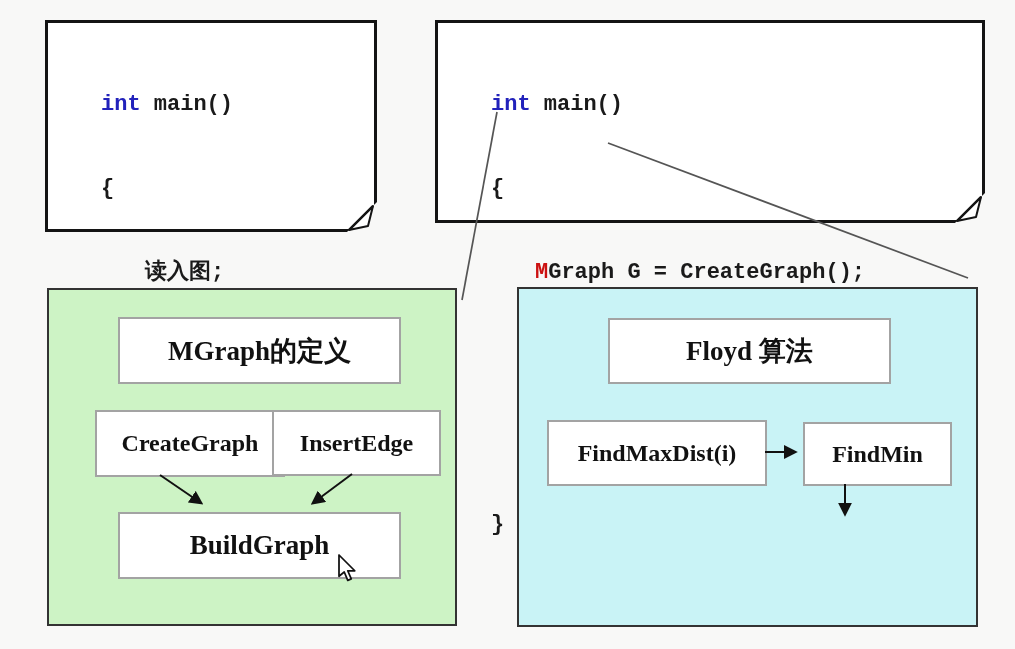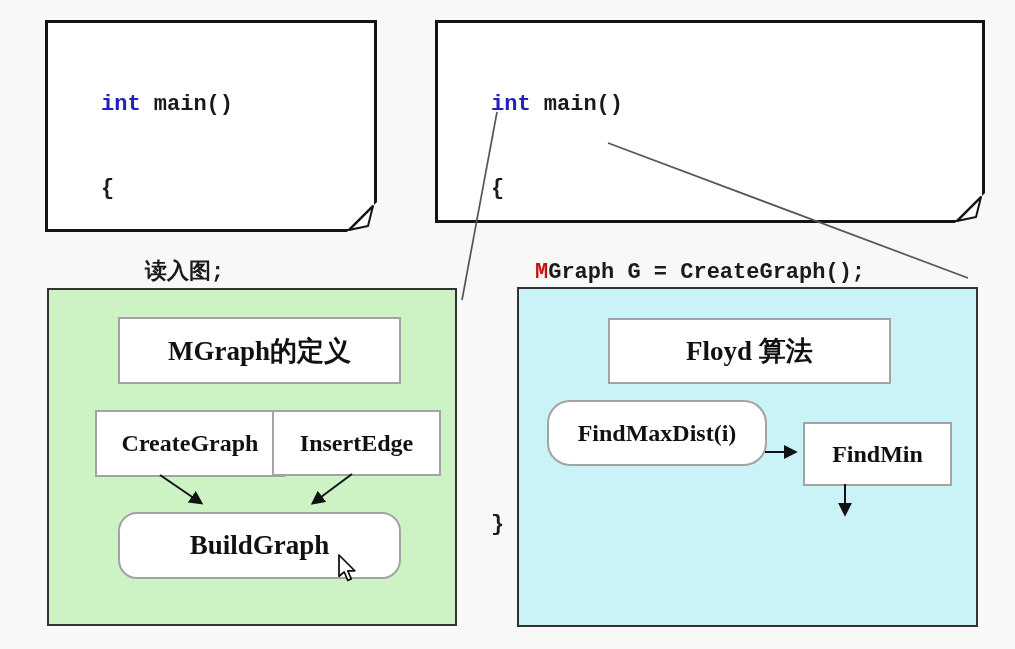--- a/index.html
+++ b/index.html
@@ -34,24 +34,24 @@
     position:absolute; background:#ffffff; border:2px solid #a3a3a3;
     display:flex; align-items:center; justify-content:center;
     font-family:"Liberation Serif", serif; font-weight:bold; color:#111;
   }
   .fc-title{ font-size:27px; }
   .fc-mid{ font-size:24px; }
   
   .box-def   { left:118px; top:317px; width:279px; height:63px; }
   .box-create{ left:67px;  top:410px; width:186px; height:63px;margin-left:28px; }
   .box-insert{ left:272px; top:410px; width:165px; height:62px; }
-  .box-build { left:118px; top:512px; width:279px; height:63px;border-radius:19px; }
+  .box-build { left:118px; top:512px; width:279px; height:63px; }
   
   .box-floyd { left:608px; top:318px; width:279px; height:62px;text-align:right; }
-  .box-fmd   { left:547px; top:400px; width:216px; height:62px;border-radius:23px; }
+  .box-fmd   { left:547px; top:420px; width:216px; height:62px; }
   .box-fmin  { left:803px; top:422px; width:145px; height:60px;justify-content:center; }
   .box-fanim { left:608px; top:522px; width:279px; height:60px; }
   
   .overlay{
     position:absolute; left:0; top:0; width:1015px; height:649px;
     pointer-events:none;
   }
   
   .watermark{
     position:absolute; left:826px; top:606px;

